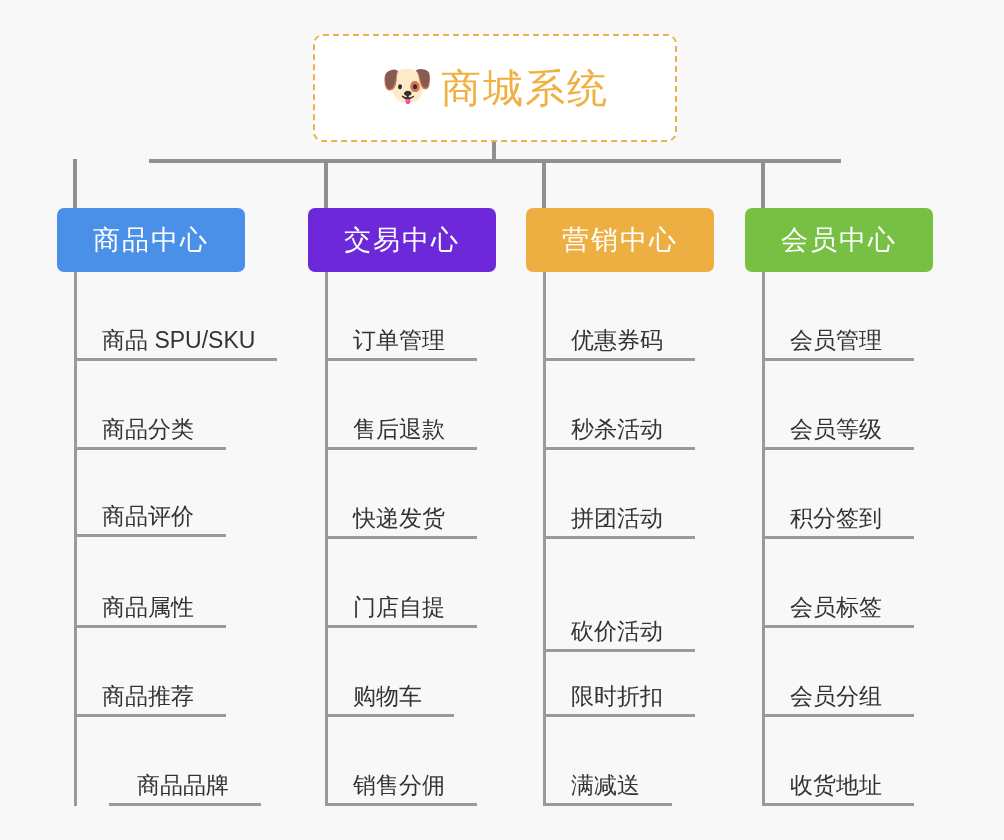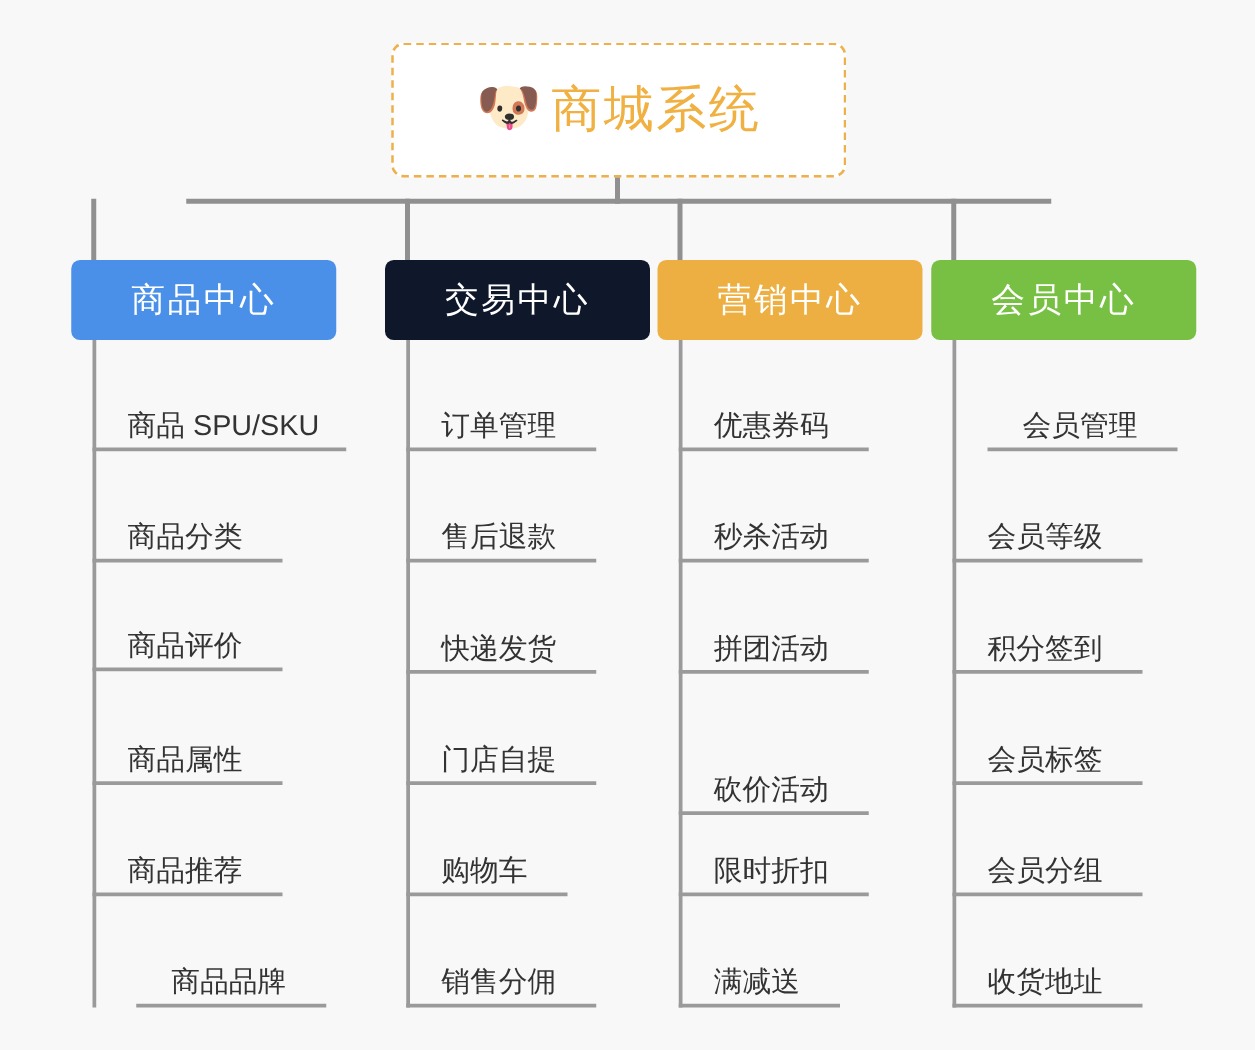--- a/index.html
+++ b/index.html
@@ -73,21 +73,21 @@
   .conn-drop {
     top: 159px;
     width: 4px;
     height: 49px;
   }
 
   
   .cat-box {
     position: absolute;
     top: 208px;
-    width: 212px;
+    width: 188px;
     height: 64px;
     border-radius: 7px;
     display: flex;
     align-items: center;
     justify-content: center;
   }
   .cat-label {
     color: #ffffff;
     font-size: 27px;
     letter-spacing: 2px;
@@ -219,21 +219,21 @@
           <span class="leaf-label">限时折扣</span>
           <div class="leaf-underline" style="width: 152px; background: rgb(154, 154, 154);"></div>
         </div>
         <div class="leaf" style="top: 445px; width: 129px;">
           <span class="leaf-label">满减送</span>
           <div class="leaf-underline" style="width: 129px; background: rgb(154, 154, 154);"></div>
         </div>
       </div>
       <div class="branch" style="left: 762px; height: 534px;">
         <div class="branch-trunk" style="height: 534px;"></div>
-        <div class="leaf" style="top: 0px; width: 152px; margin-left: 28px;">
+        <div class="leaf" style="top: 0px; width: 152px;">
           <span class="leaf-label">会员管理</span>
           <div class="leaf-underline" style="width: 152px; background: rgb(154, 154, 154);"></div>
         </div>
         <div class="leaf" style="top: 89px; width: 152px;">
           <span class="leaf-label">会员等级</span>
           <div class="leaf-underline" style="width: 152px; background: rgb(154, 154, 154);"></div>
         </div>
         <div class="leaf" style="top: 178px; width: 152px;">
           <span class="leaf-label">积分签到</span>
           <div class="leaf-underline" style="width: 152px; background: rgb(154, 154, 154);"></div>
@@ -251,21 +251,21 @@
           <div class="leaf-underline" style="width: 152px; background: rgb(154, 154, 154);"></div>
         </div>
       </div>
     </div>
 
 <div class="conn conn-drop" style="left: 73px; background: rgb(144, 144, 144);"></div>
     <div class="cat-box" style="left: 57px; background: rgb(74, 144, 232);">
       <span class="cat-label">商品中心</span>
     </div>
     <div class="conn conn-drop" style="left: 324px; background: rgb(144, 144, 144);"></div>
-    <div class="cat-box" style="left: 308px; background: #0f172a;">
+    <div class="cat-box" style="left: 308px; background: #6d28d9;">
       <span class="cat-label">交易中心</span>
     </div>
     <div class="conn conn-drop" style="left: 542px; background: rgb(144, 144, 144);"></div>
     <div class="cat-box" style="left: 526px; background: rgb(237, 175, 65);">
       <span class="cat-label">营销中心</span>
     </div>
     <div class="conn conn-drop" style="left: 761px; background: rgb(144, 144, 144);"></div>
     <div class="cat-box" style="left: 745px; background: rgb(120, 192, 67);">
       <span class="cat-label">会员中心</span>
     </div>

